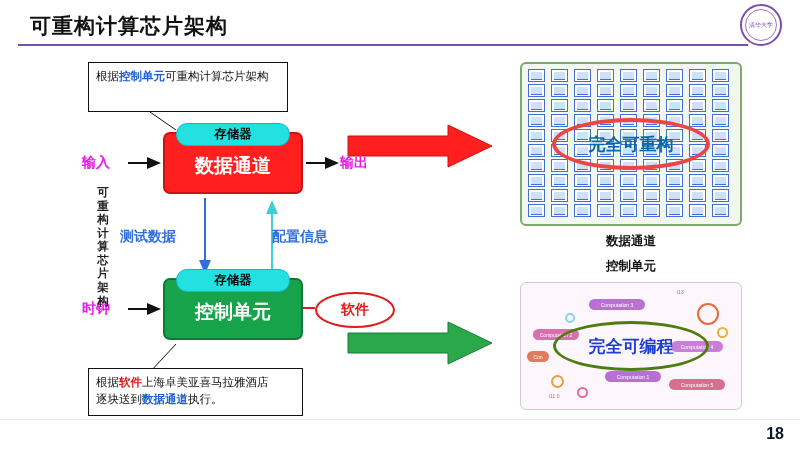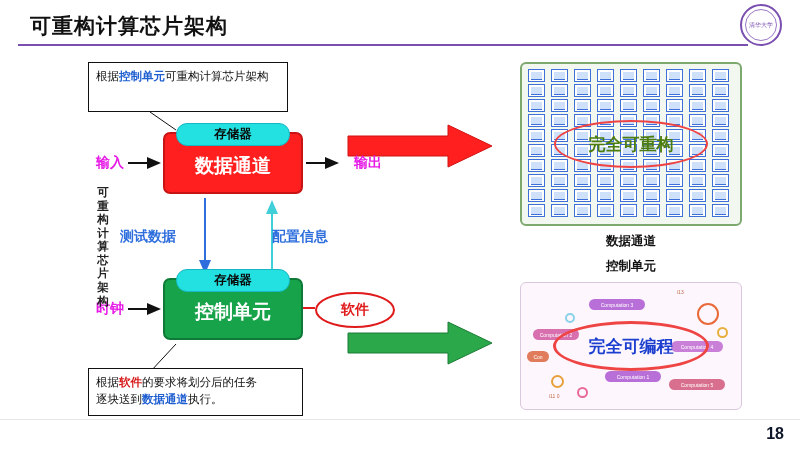--- a/index.html
+++ b/index.html
@@ -116,21 +116,21 @@
     background: #16a34a;
     border: 2px solid #0f7a37;
   }
 
   
   .lbl {
     position: absolute;
     font-size: 14px;
     font-weight: bold;
   }
-  .lbl-magenta { color: #e619e6; margin-left: 14px; }
+  .lbl-magenta { color: #e619e6; }
   .lbl-red { color: #e01b1b; }
   .lbl-blue { color: #2f6fdd; }
 
   .vert {
     position: absolute;
     width: 16px;
     font-size: 11.5px;
     color: #222222;
     line-height: 1.18;
     text-align: center;
@@ -163,26 +163,26 @@
     height: 44px;
     border-radius: 50%;
     display: flex;
     align-items: center;
     justify-content: center;
     font-size: 17px;
     font-weight: bold;
     z-index: 5;
   }
   #ellipse-reconfig {
-    border: 2px solid #ef4444;
-    color: #4d7c0f;
+    border: 4px solid #ef4444;
+    color: #0369a1;
     font-family: Liberation Mono, monospace;
   }
   #ellipse-program {
-    border: 3px solid #ef4444;
+    border: 3px solid #4d7c0f;
     color: #1c3fd0;
   }
   .fabric-cell {
     position: absolute;
     width: 17px;
     height: 13px;
     background: #ffffff;
     border: 1px solid #3f6fd8;
     box-sizing: border-box;
   }
@@ -316,21 +316,21 @@
     <path d="M348,136 L448,136 L448,125 L492,146 L448,167 L448,156 L348,156 z" fill="#ff1f1f" stroke="#cf1212" stroke-width="1"></path>
 
     <path d="M348,333 L448,333 L448,322 L492,343 L448,364 L448,353 L348,353 z" fill="#2aa84a" stroke="#1c7c36" stroke-width="1"></path>
   </svg>
 
   <div class="callout" id="callout-top" style="left:88px; top:62px; width:200px; height:50px;">
     <span>根据</span><span class="hl-blue">控制单元</span><span>可重构计算芯片架构</span>
   </div>
 
   <div class="callout" id="callout-bottom" style="left:88px; top:368px; width:215px; height:48px;">
-    <span>根据</span><span class="hl-red">软件</span><span>的要求将划分后的任务</span>
+    <span>根据</span><span class="hl-red">软件</span><span>上海卓美亚喜马拉雅酒店</span>
     <div>
       <span>逐块送到</span><span class="hl-blue">数据通道</span><span>执行。</span>
     </div>
   </div>
 
   <div class="blk" id="block-datapath">
     <div class="mem">存储器</div>
     <div class="blabel">数据通道</div>
   </div>
 

